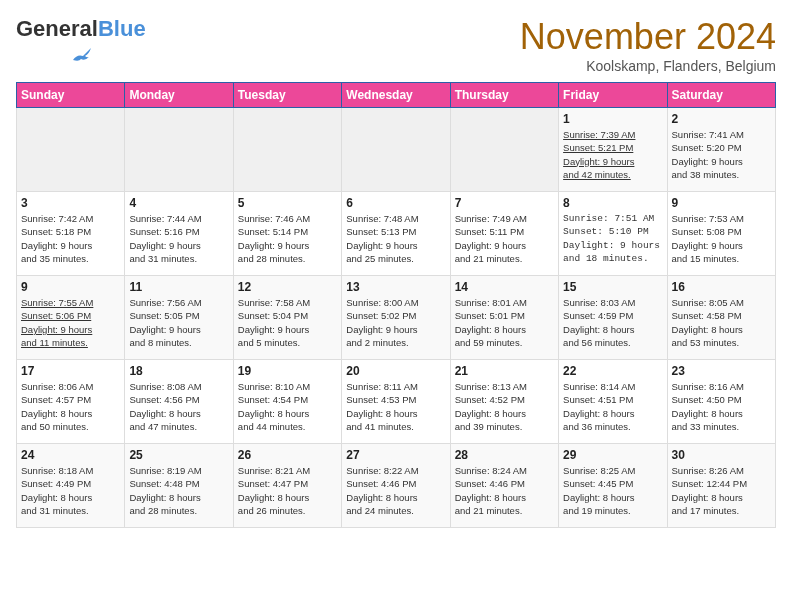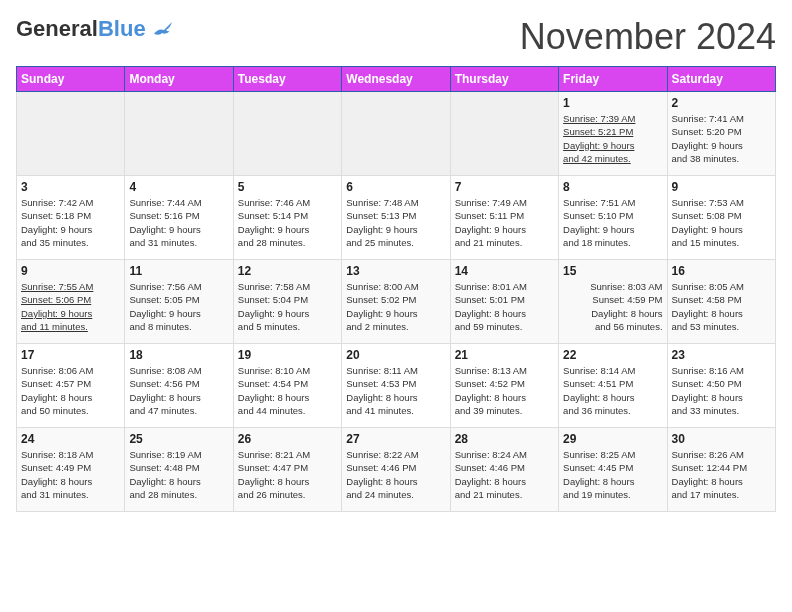--- a/index.html
+++ b/index.html
@@ -20,33 +20,33 @@
       display: flex;
       flex-direction: column;
       align-items: flex-start;
     }
     .title-section {
       text-align: right;
     }
     .month-year {
       font-size: 36px;
       font-weight: normal;
-      color: #404040;
+      color: #a16207;
     }
     .location {
       font-size: 14px;
       color: #555;
     }
     table {
       width: 100%;
       border-collapse: collapse;
       table-layout: fixed;
     }
     thead tr th {
-      background: #d946ef;
+      background: #ec4899;
       color: #fff;
       font-size: 12px;
       font-weight: bold;
       padding: 5px 4px;
       border: 1px solid #2a5fa8;
       text-align: left;
     }
     tbody tr td {
       vertical-align: top;
       font-size: 10px;
@@ -76,31 +76,32 @@
     }
     .empty-cell {
       background: #f0f0f0 !important;
     }
   </style>
 </head>
 <body>
 
 <div class="header">
   <div class="logo">
-    <div style="display:flex; align-items:center; gap:4px;">
+    <div style="display:flex; align-items:center; gap:4px;flex-direction:column;">
       <div style="position:relative; display:inline-block;">
         <span style="font-size:22px; font-weight:bold; color:#333;">General</span><span style="font-size:22px; font-weight:bold; color:#4a90d9;">Blue</span>
       </div>
       <svg width="22" height="18" viewBox="0 0 22 18" style="margin-left:2px;">
         <path d="M2 14 Q6 8 12 10 Q16 6 20 2 Q18 8 14 10 Q16 12 18 11 Q14 15 10 13 Q8 16 2 14Z" fill="#4a90d9"></path>
       </svg>
     </div>
   </div>
   <div class="title-section">
     <div class="month-year">November 2024</div>
+    <div class="location">Koolskamp, Flanders, Belgium</div>
   </div>
 </div>
 
 <table>
   <thead>
     <tr>
     <th>Sunday</th>
         <th>Monday</th>
         <th>Tuesday</th>
         <th>Wednesday</th>
@@ -162,21 +163,21 @@
         </td>
         <td>
           <span class="day-number">7</span>
           <div class="day-info" style="white-space: pre-line;">Sunrise: 7:49 AM
 Sunset: 5:11 PM
 Daylight: 9 hours
 and 21 minutes.</div>
         </td>
         <td>
           <span class="day-number">8</span>
-          <div class="day-info" style="white-space: pre-line;">Sunrise: 7:51 AM
+          <div class="day-info" style="white-space: pre-line; font-family: Liberation Mono, monospace;">Sunrise: 7:51 AM
 Sunset: 5:10 PM
 Daylight: 9 hours
 and 18 minutes.</div>
         </td>
         <td>
           <span class="day-number">9</span>
           <div class="day-info" style="white-space: pre-line;">Sunrise: 7:53 AM
 Sunset: 5:08 PM
 Daylight: 9 hours
 and 15 minutes.</div>
@@ -213,21 +214,21 @@
         </td>
         <td>
           <span class="day-number">14</span>
           <div class="day-info" style="white-space: pre-line;">Sunrise: 8:01 AM
 Sunset: 5:01 PM
 Daylight: 8 hours
 and 59 minutes.</div>
         </td>
         <td>
           <span class="day-number">15</span>
-          <div class="day-info" style="white-space: pre-line; text-align: right;">Sunrise: 8:03 AM
+          <div class="day-info" style="white-space: pre-line;">Sunrise: 8:03 AM
 Sunset: 4:59 PM
 Daylight: 8 hours
 and 56 minutes.</div>
         </td>
         <td>
           <span class="day-number">16</span>
           <div class="day-info" style="white-space: pre-line;">Sunrise: 8:05 AM
 Sunset: 4:58 PM
 Daylight: 8 hours
 and 53 minutes.</div>

